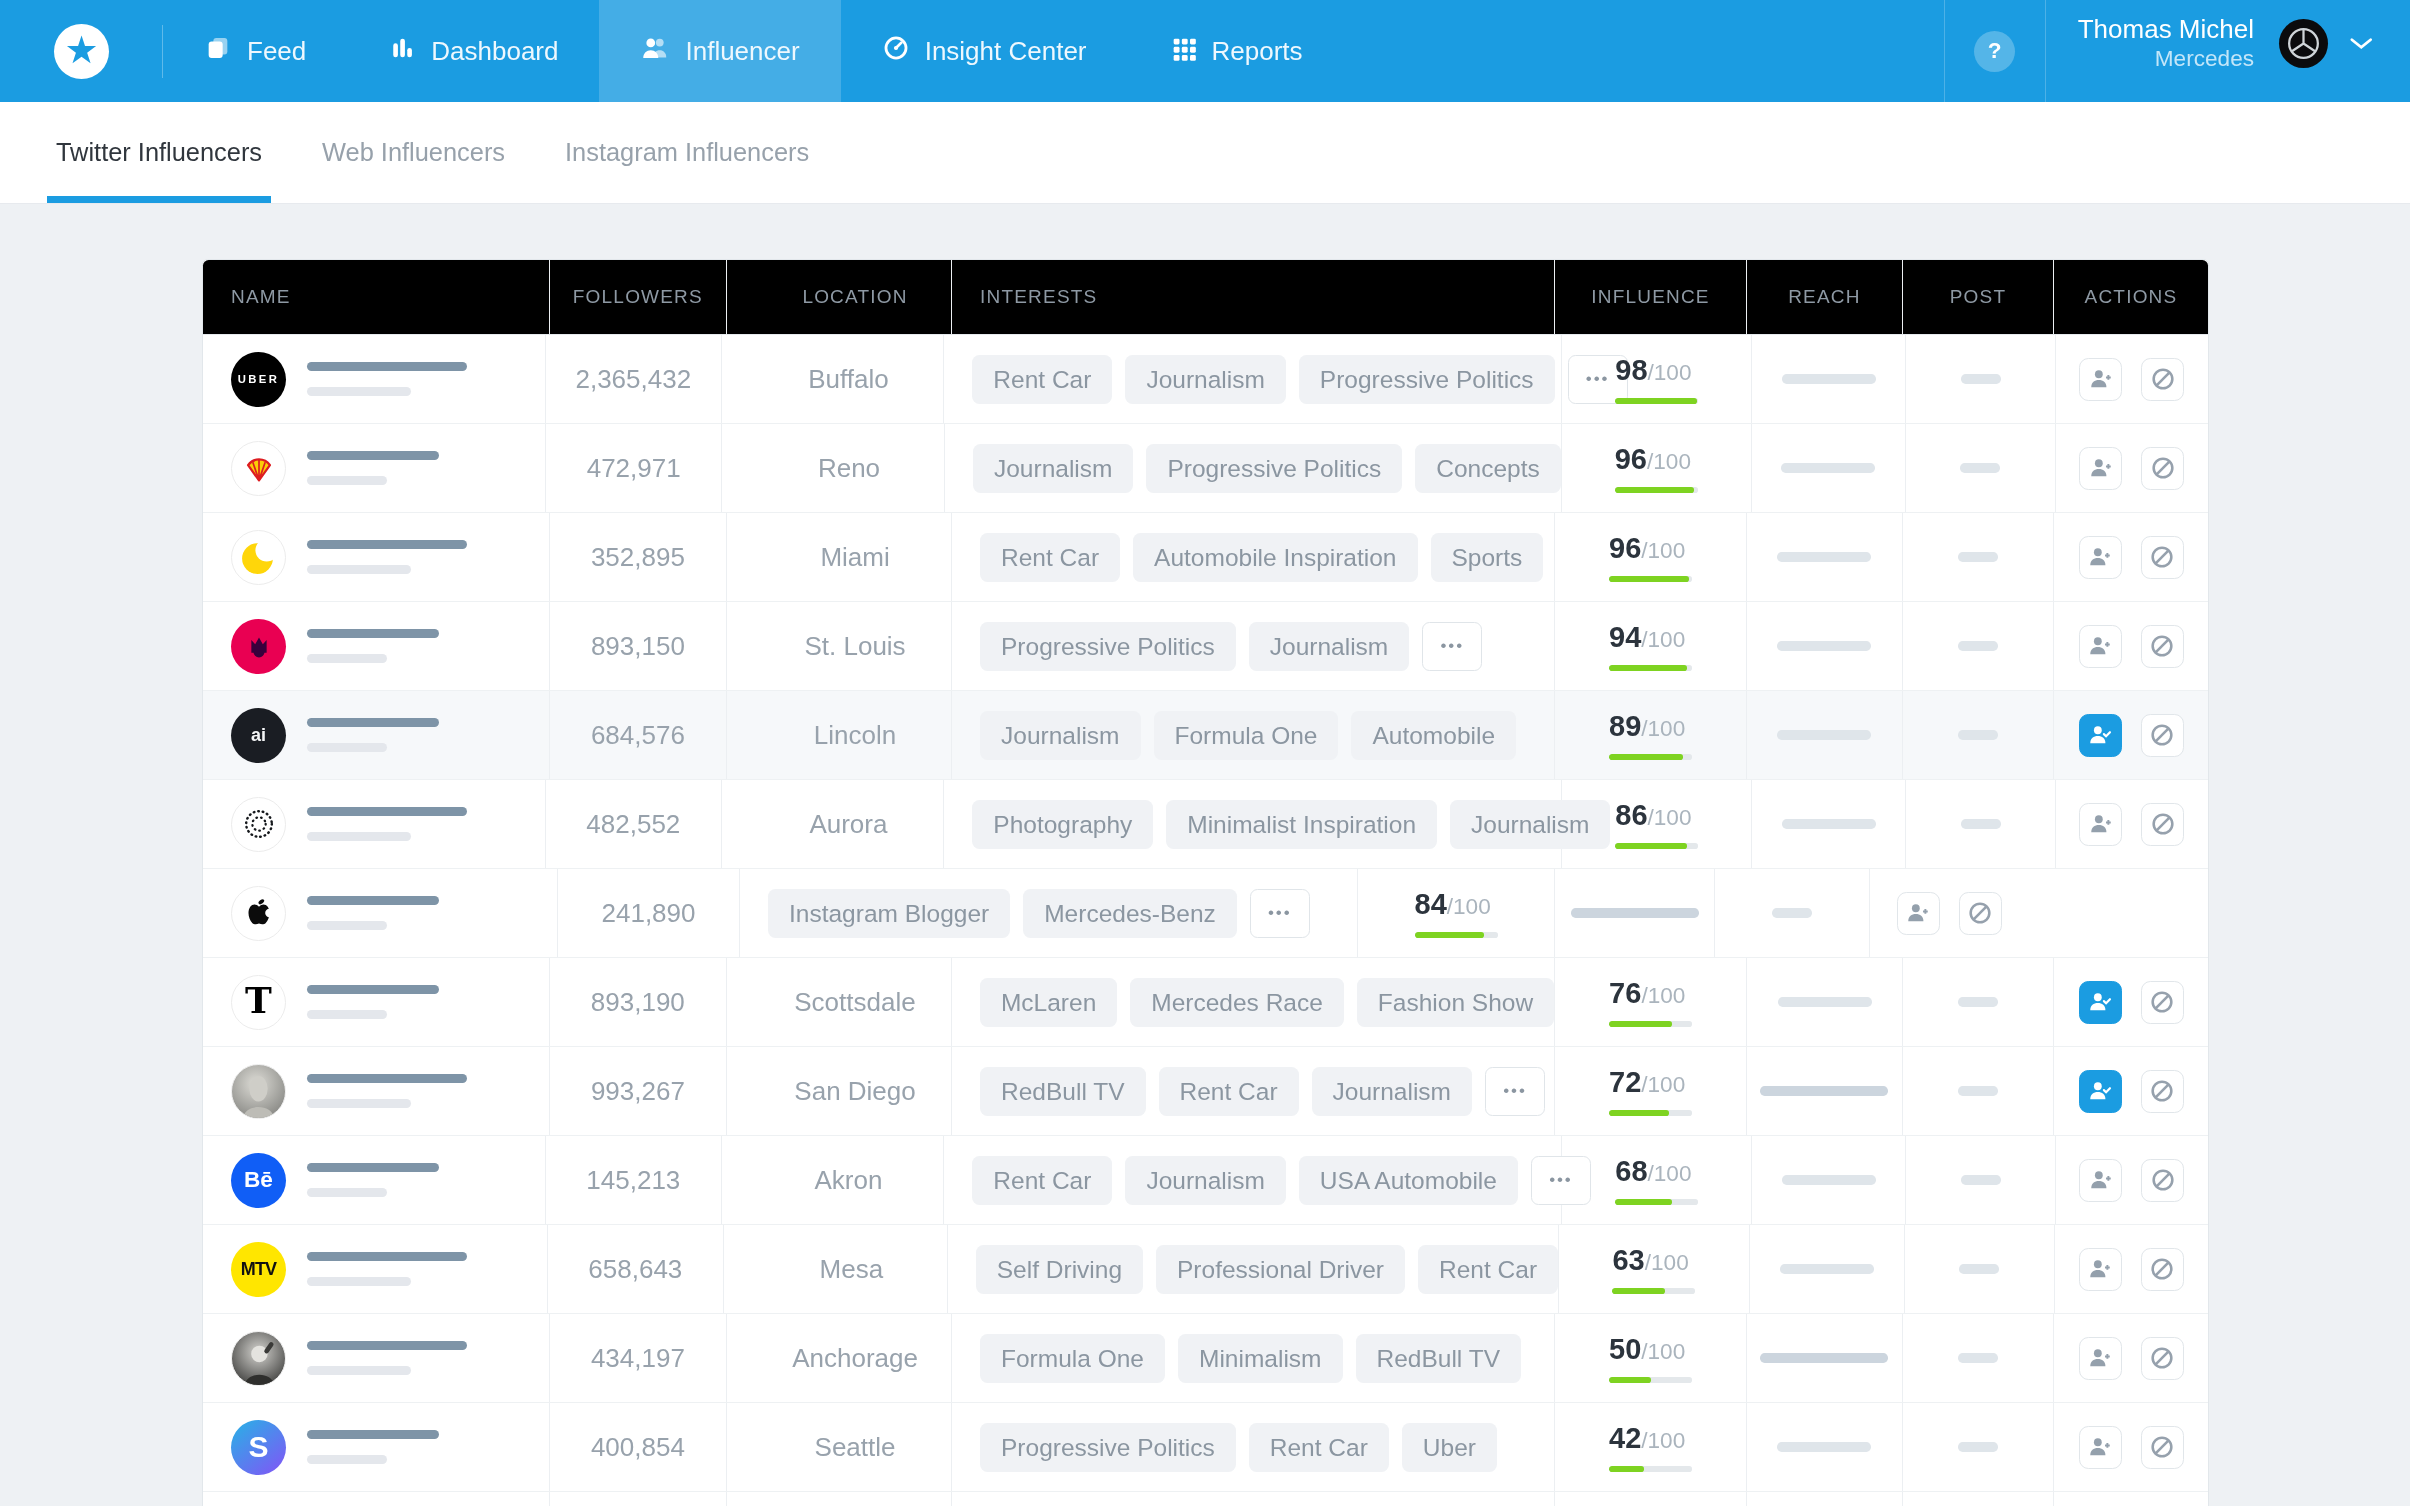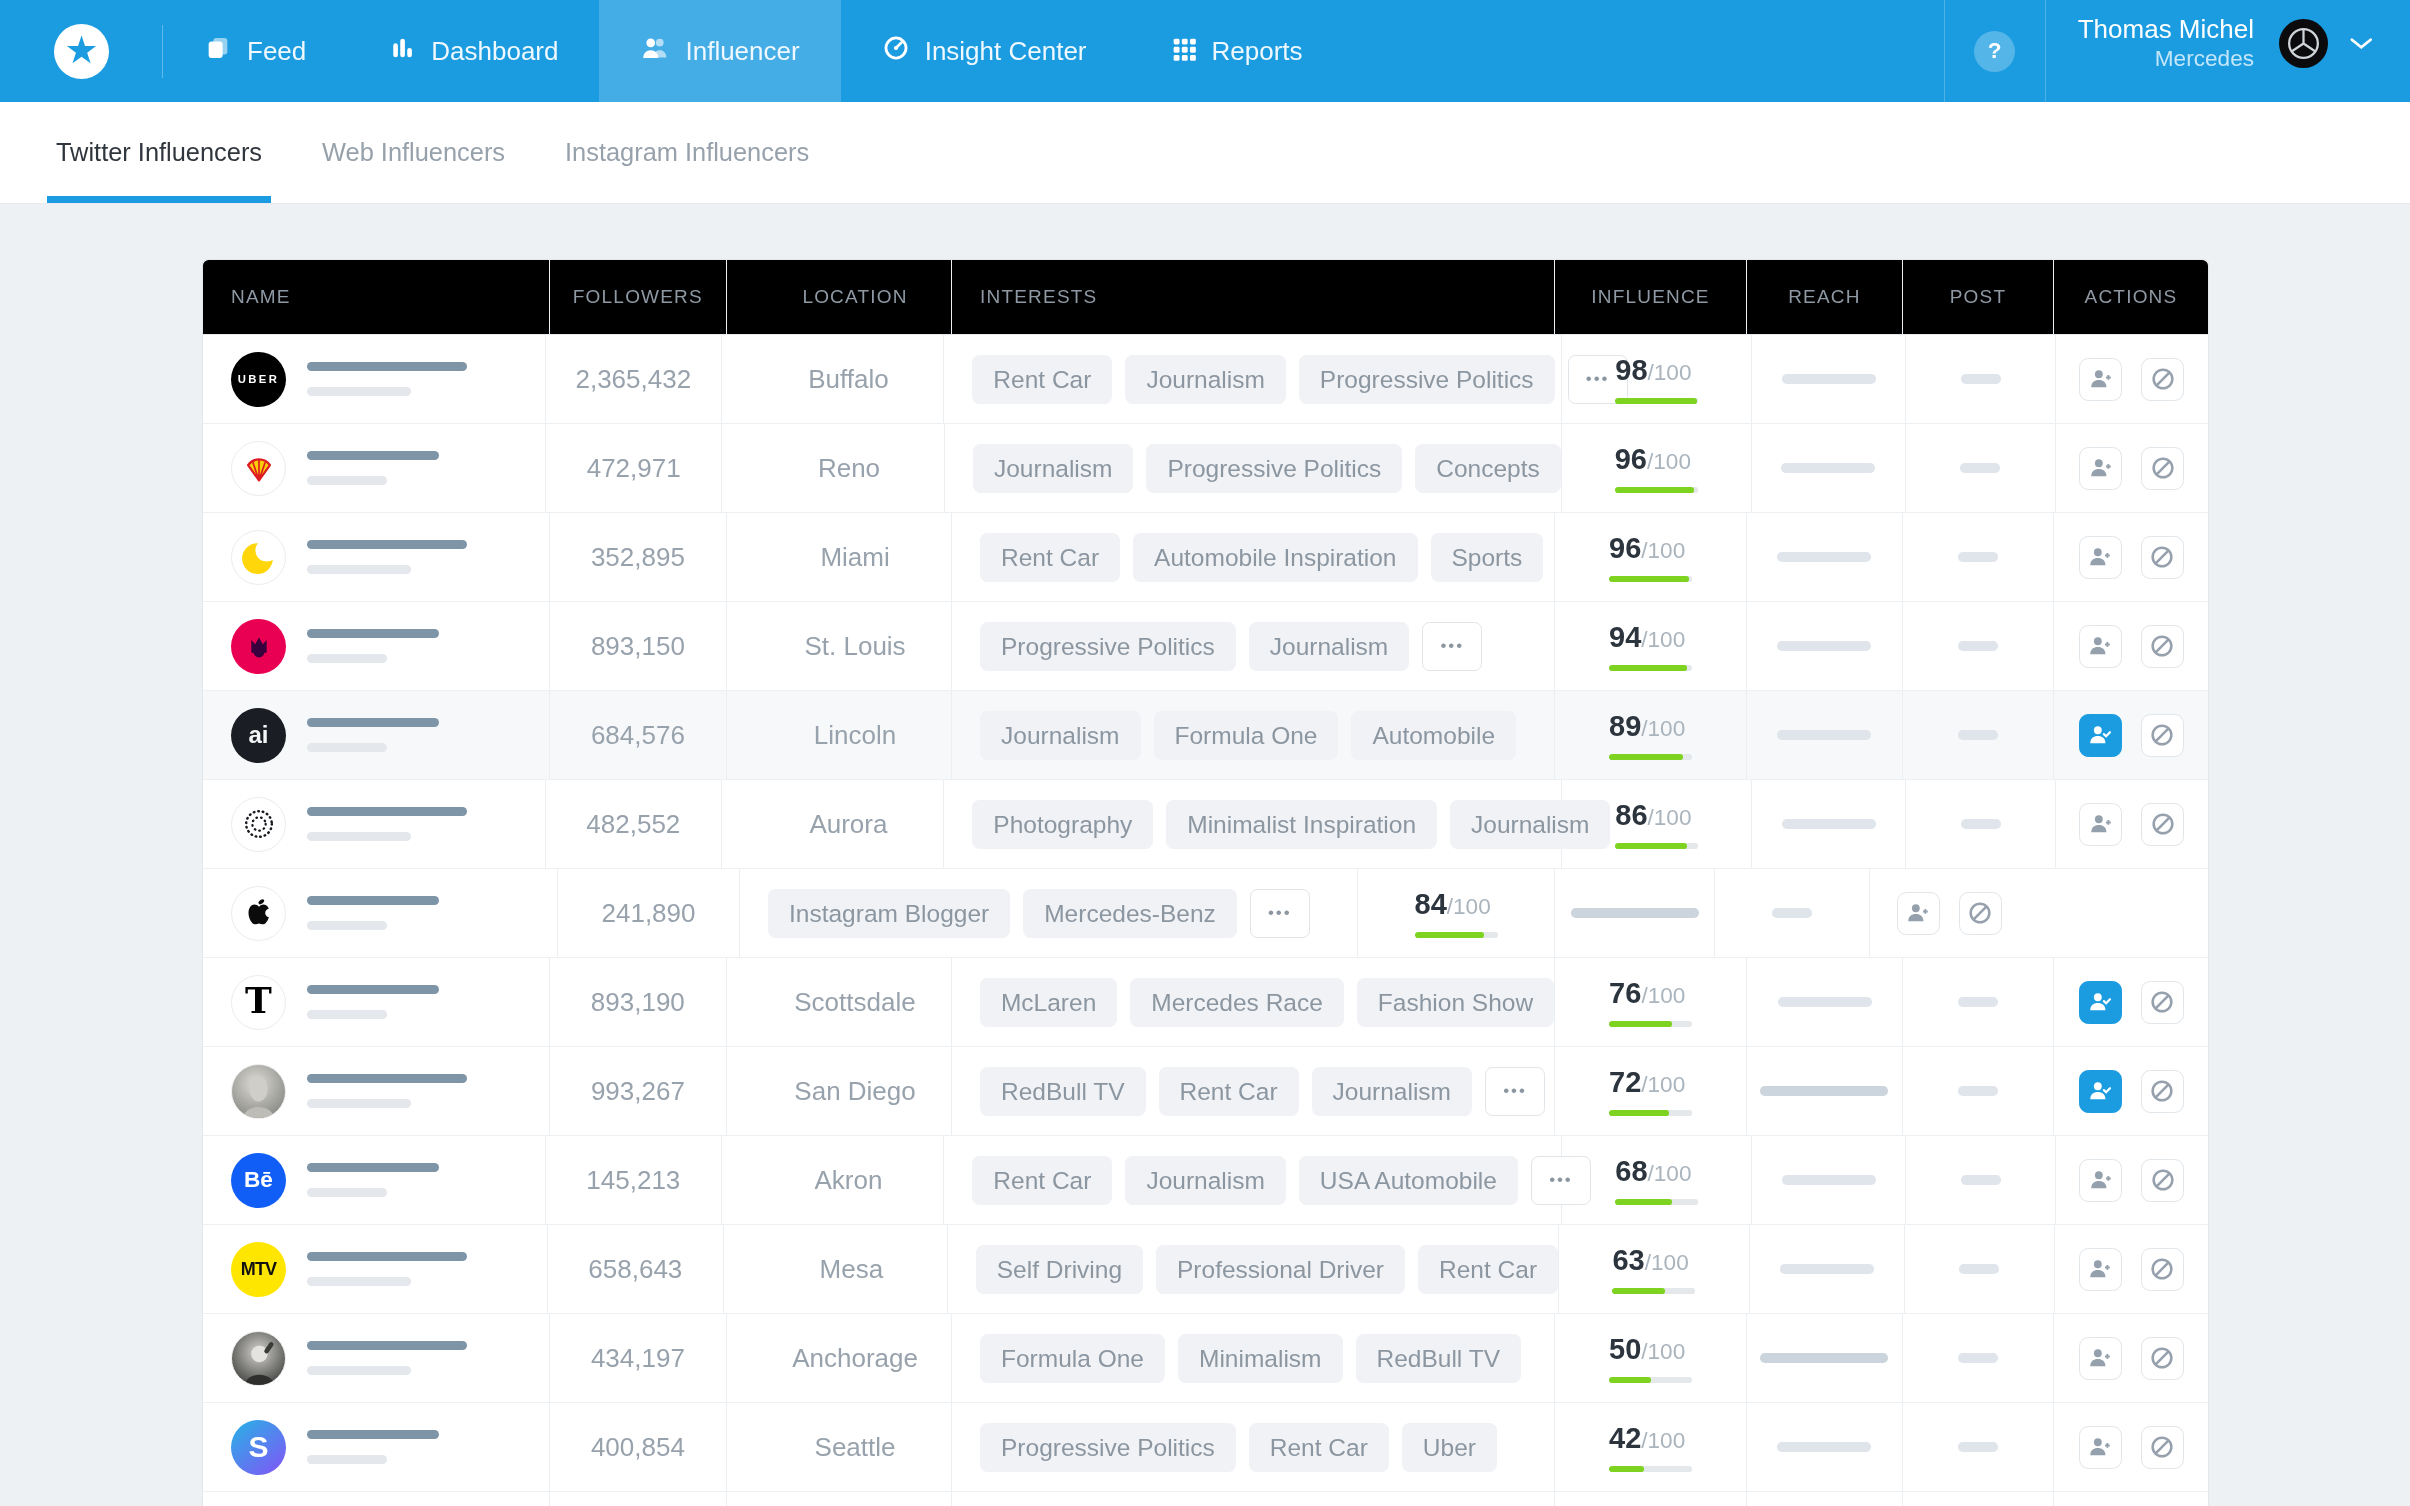--- a/index.html
+++ b/index.html
@@ -393,21 +393,21 @@
                   <circle cx="12" cy="12" r="8" stroke="#96a1ad" stroke-width="2.2" fill="none"></circle>
                   <path d="M6.6 17.4 L17.4 6.6" stroke="#96a1ad" stroke-width="2.2"></path>
                 </svg>
               </span>
             </span>
           </div>
         </div>
         <div class="trow selected">
           <div class="cell c-name">
             <span class="av " style="background:#1a1d23">
-              <span style="color:#f4f5f6;font-size:24px;font-weight:bold">ai</span>
+              <span style="color:#f4f5f6;font-size:18px;font-weight:bold">ai</span>
             </span>
             <span class="name-bars">
               <span class="bar-top" style="display:block;width:132px"></span>
               <span class="bar-bot" style="display:block;width:80px"></span>
             </span>
           </div>
           <div class="cell c-followers">
             <span class="num">684,576</span>
           </div>
           <div class="cell c-location">

